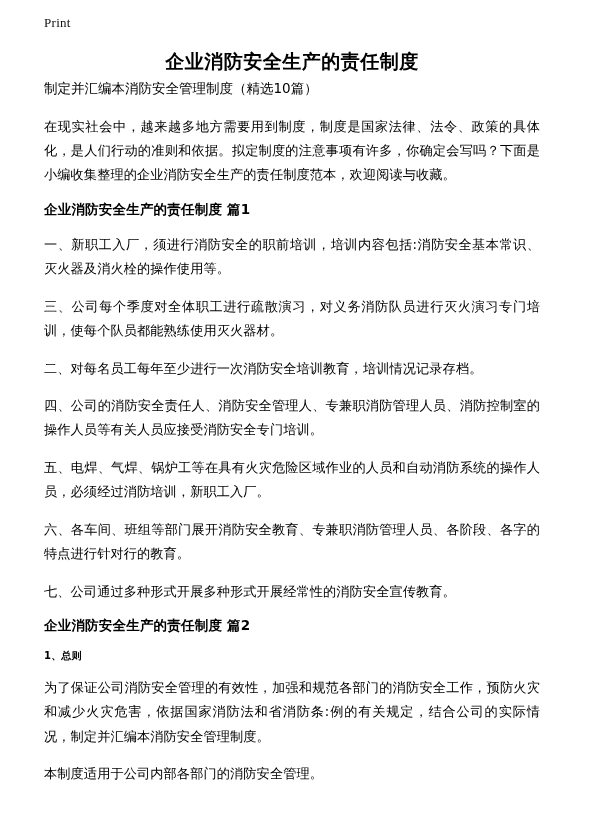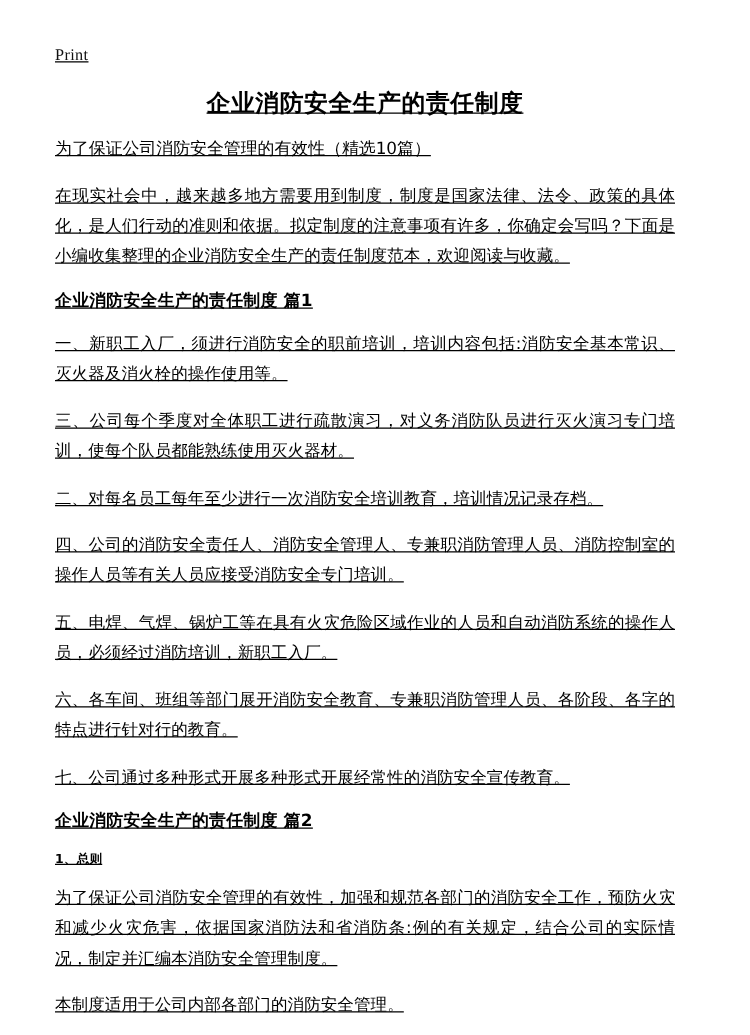--- a/index.html
+++ b/index.html
@@ -12,35 +12,34 @@
     height: 828px;
     font-family: "DejaVu Sans", "Liberation Sans", sans-serif;
     color: #000000;
     overflow: hidden;
   }
   .page {
     position: relative;
     width: 584px;
     height: 828px;
     box-sizing: border-box;
-    padding: 36px 44px 0 44px;
-    text-decoration: underline;
+    padding: 15px 44px 0 44px;
   }
   .print-label {
     font-size: 13px;
     color: #111;
     margin: 0 0 18px 0;
     letter-spacing: 0.3px;
     font-family: "Liberation Serif", serif;
   }
   h1.doc-title {
     font-size: 19px;
     font-weight: bold;
     text-align: center;
-    margin: 8px 0 12px 0;
+    margin: 8px 0 2px 0;
     letter-spacing: 0.5px;
   }
   .intro-line {
     font-size: 13.5px;
     line-height: 1.75;
     margin: 0 0 14px 0;
   }
   .para {
     font-size: 13.2px;
     line-height: 1.85;
@@ -63,21 +62,21 @@
 </style>
 </head>
 <body>
 
 <div class="page">
 
   <div class="print-label">Print</div>
 
   <h1 class="doc-title">企业消防安全生产的责任制度</h1>
 
-  <p class="intro-line">为了保证公司消防安全管理的有效性（精选10篇）</p>
+  <p class="intro-line">制定并汇编本消防安全管理制度（精选10篇）</p>
 
   <p class="para">在现实社会中，越来越多地方需要用到制度，制度是国家法律、法令、政策的具体化，是人们行动的准则和依据。拟定制度的注意事项有许多，你确定会写吗？下面是小编收集整理的企业消防安全生产的责任制度范本，欢迎阅读与收藏。</p>
 
   <h2 class="section-head">企业消防安全生产的责任制度 篇1</h2>
 
   <p class="para">一、新职工入厂，须进行消防安全的职前培训，培训内容包括:消防安全基本常识、灭火器及消火栓的操作使用等。</p>
   <p class="para">三、公司每个季度对全体职工进行疏散演习，对义务消防队员进行灭火演习专门培训，使每个队员都能熟练使用灭火器材。</p>
   <p class="para">二、对每名员工每年至少进行一次消防安全培训教育，培训情况记录存档。</p>
   <p class="para">四、公司的消防安全责任人、消防安全管理人、专兼职消防管理人员、消防控制室的操作人员等有关人员应接受消防安全专门培训。</p>
   <p class="para">五、电焊、气焊、锅炉工等在具有火灾危险区域作业的人员和自动消防系统的操作人员，必须经过消防培训，新职工入厂。</p>

